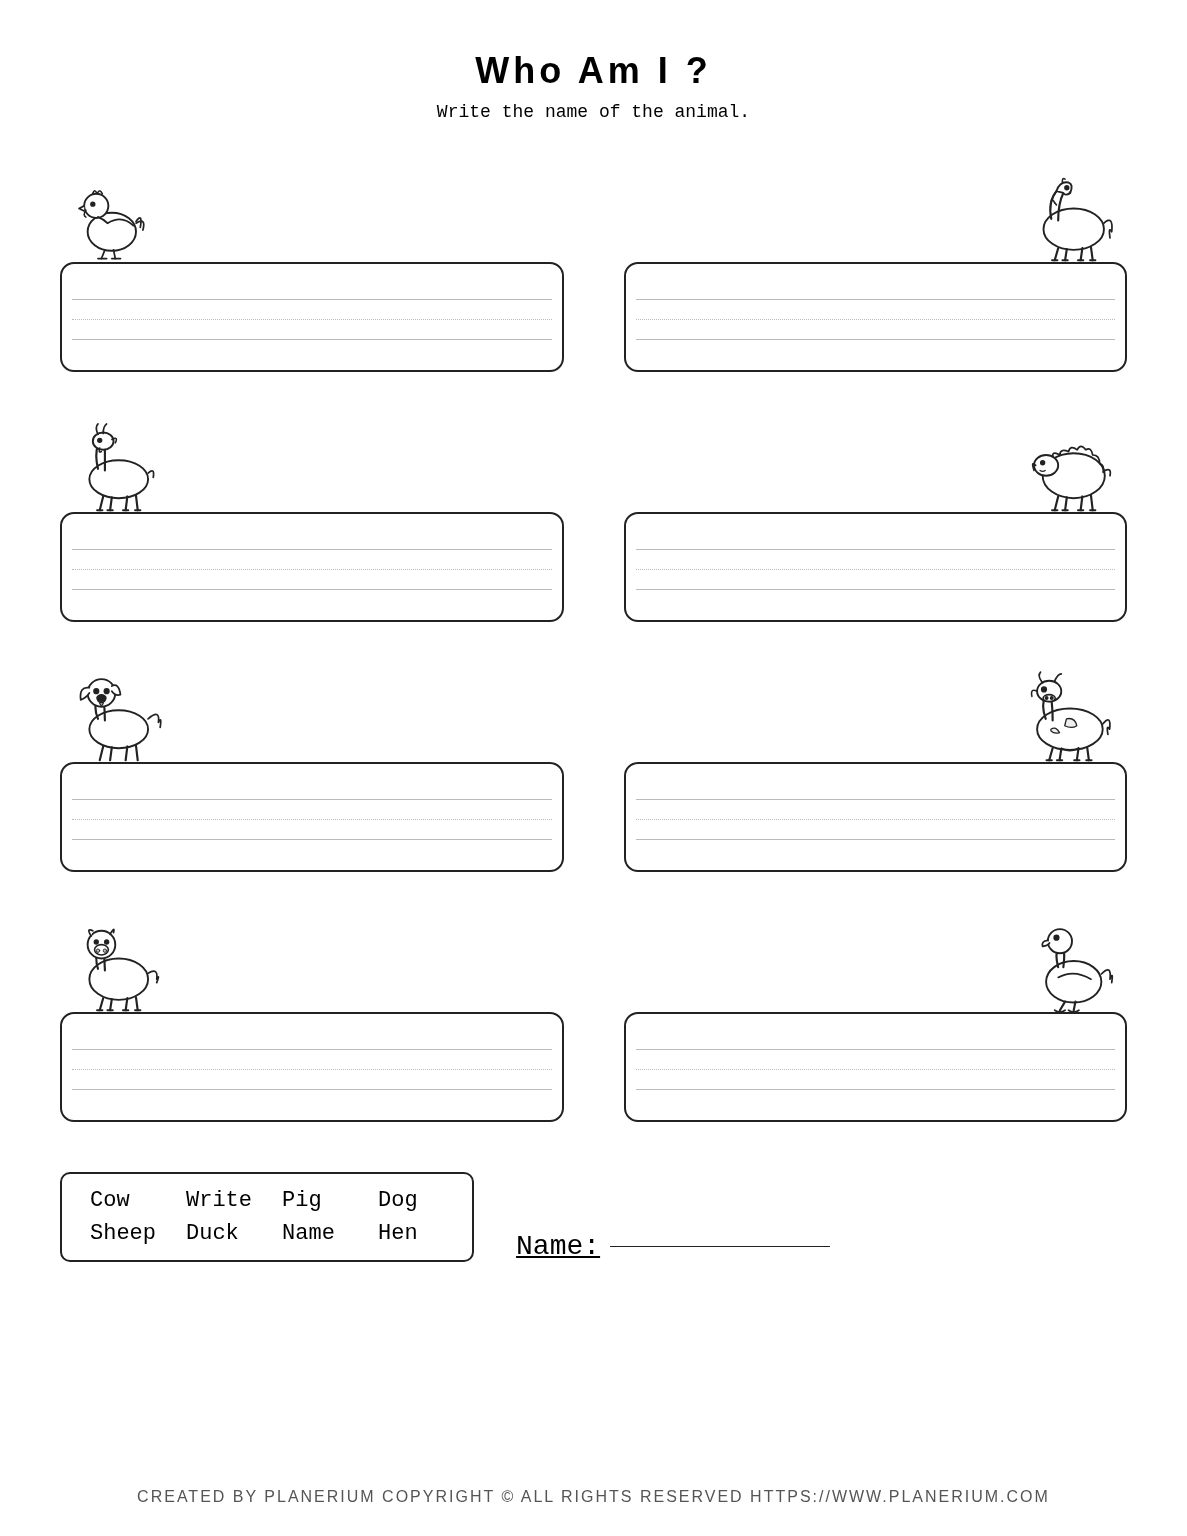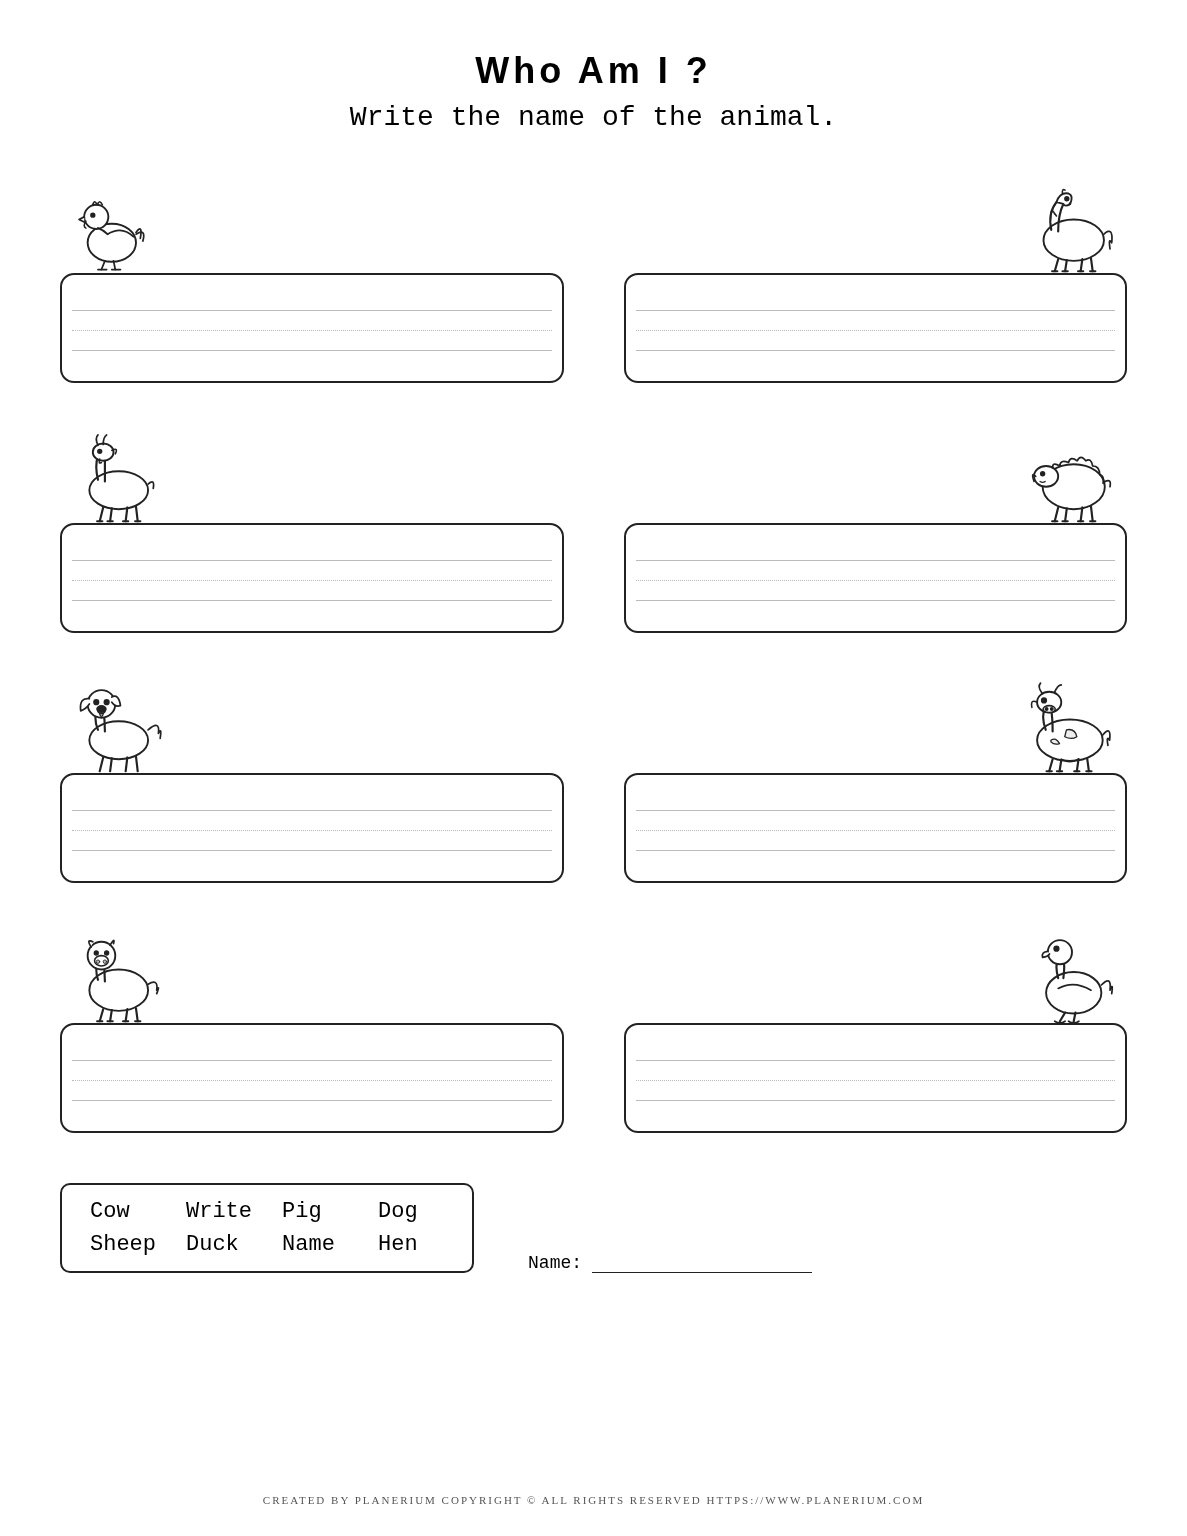--- a/index.html
+++ b/index.html
@@ -18,21 +18,21 @@
     .page-title {
       font-size: 36px;
       font-weight: 900;
       font-family: 'Arial Black', 'Arial', sans-serif;
       letter-spacing: 4px;
       margin-bottom: 10px;
       margin-top: 10px;
     }
 
     .subtitle {
-      font-size: 28px;
+      font-size: 18px;
       font-family: 'Courier New', monospace;
       margin-bottom: 30px;
       font-weight: normal;
     }
 
     .grid {
       display: grid;
       grid-template-columns: 1fr 1fr;
       gap: 30px 60px;
       width: 100%;
@@ -105,57 +105,59 @@
       font-family: 'Courier New', monospace;
       min-width: 340px;
     }
 
     .word-box span {
       font-size: 22px;
     }
 
     .name-line {
       display: flex;
+      align-items: center;
       gap: 10px;
-      font-size: 18px;
+      font-size: 28px;
       font-family: 'Courier New', monospace;
       margin-left: 20px;
       align-self: flex-end;
       padding-top: 20px;
+      text-decoration: underline;
     }
 
     .name-underline {
       display: inline-block;
       width: 220px;
       border-bottom: 1.5px solid #222;
     }
 
     .footer {
       margin-top: auto;
-      font-size: 11px;
+      font-size: 16px;
       letter-spacing: 2px;
       color: #555;
-      font-family: Liberation Serif, serif;
+      font-family: Liberation Sans, sans-serif;
       text-transform: uppercase;
       padding-top: 20px;
       padding-bottom: 10px;
     }
 
     
     .animal-svg {
       width: auto;
       height: 95px;
     }
 
     .bottom-section {
       display: flex;
       flex-direction: row;
       align-items: flex-start;
       width: 100%;
-      gap: 34px;
+      gap: 22px;
       margin-top: 10px;
     }
   </style>
 </head>
 <body>
 
 <h1 class="page-title">Who Am I ?</h1>
 <p class="subtitle">Write the name of the animal.</p>
 
 <div class="grid">

